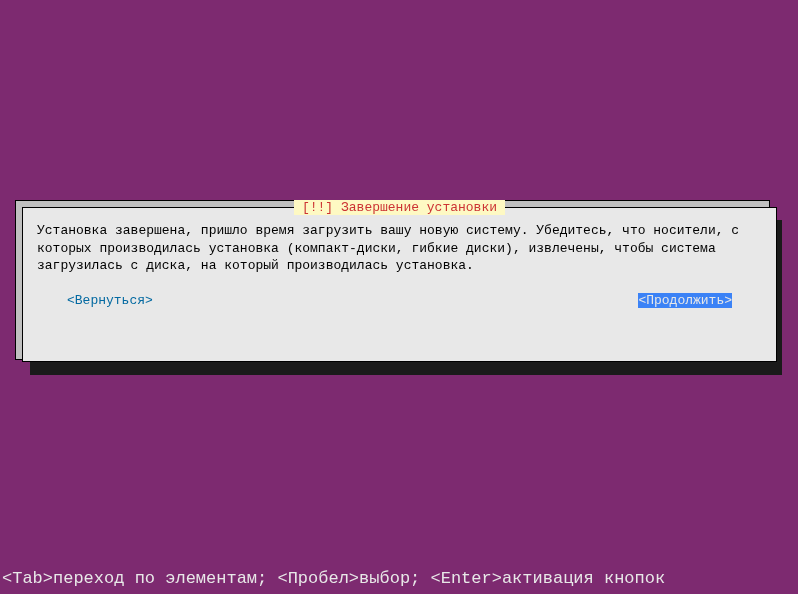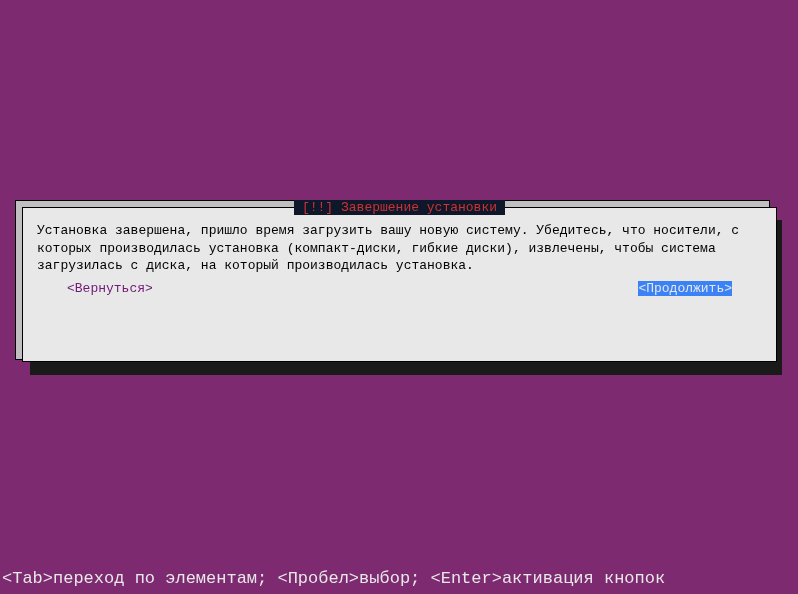--- a/index.html
+++ b/index.html
@@ -43,46 +43,46 @@
       border: 1px solid #000;
     }
     .dialog-title-bar {
       position: absolute;
       top: -8px;
       left: 0;
       width: 100%;
       text-align: center;
     }
     .dialog-title {
-      background-color: #0f172a;
+      background-color: #fef9c3;
       color: #cc3333;
       padding: 0 8px;
       font-weight: normal;
       display: inline-block;
     }
     .dialog-content {
       padding: 14px 14px 10px 14px;
     }
     .subtitle {
       text-align: center;
       color: #7d2a70;
       margin-bottom: 10px;
     }
     .message {
       color: #000;
       line-height: 1.35;
-      margin-bottom: 6px;
+      margin-bottom: 18px;
     }
     .button-row {
       display: flex;
       justify-content: space-between;
       padding: 0 30px 0 30px;
     }
     .button {
-      color: #701a75;
+      color: #0369a1;
       cursor: pointer;
     }
     .button.highlighted {
       background-color: #3b82f6;
       color: #e8e8e8;
     }
     .footer-help {
       position: absolute;
       bottom: 6px;
       left: 2px;

